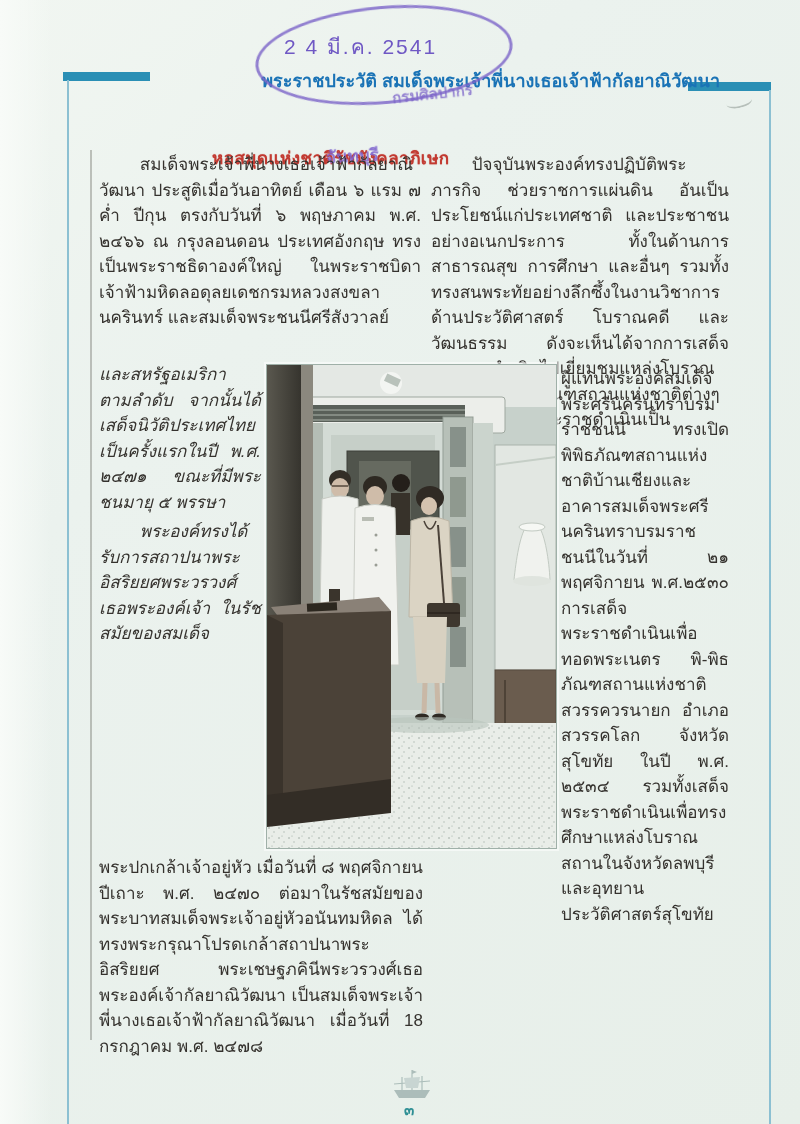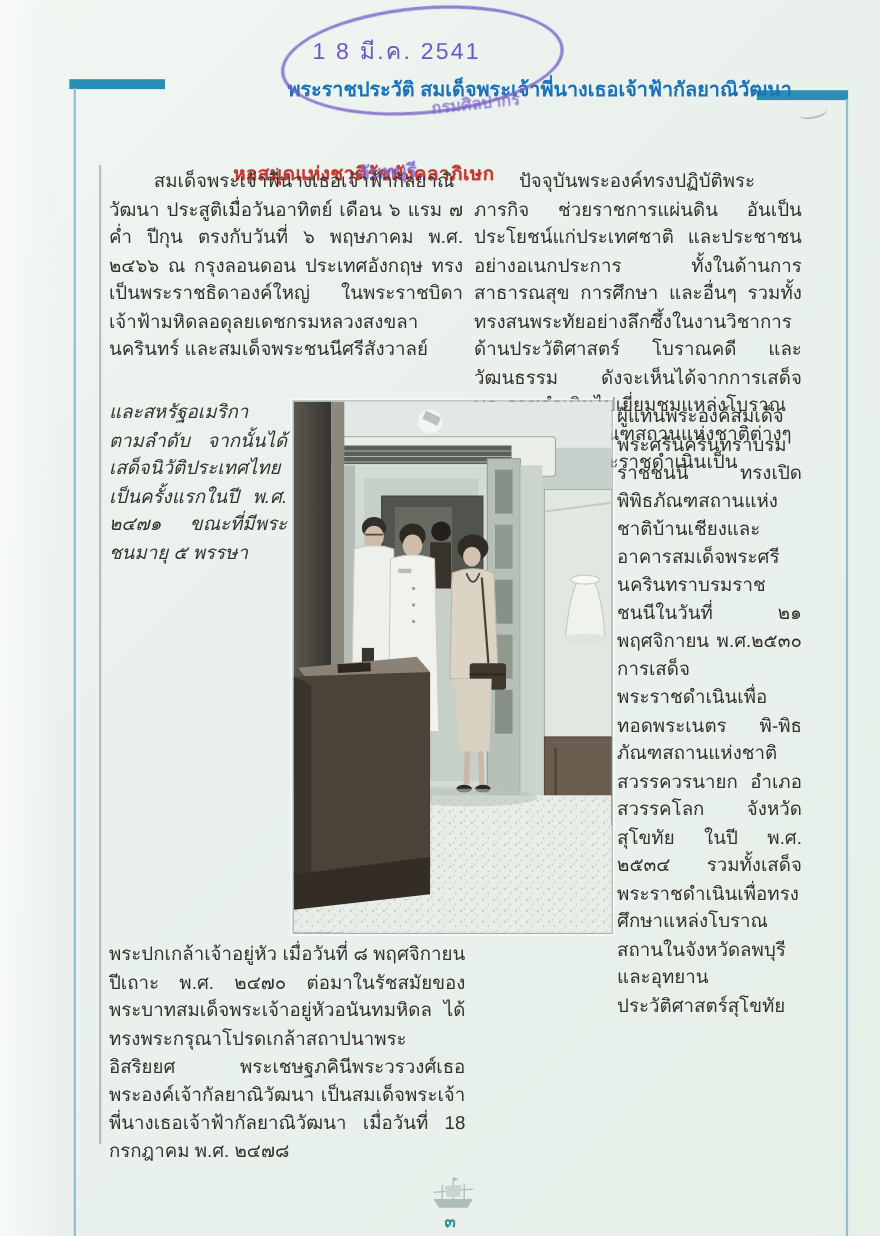--- a/index.html
+++ b/index.html
@@ -62,34 +62,35 @@
   <div class="scan-line"></div>
 
   <div class="accent-bar left"></div>
   <div class="accent-bar right"></div>
   <div class="edge-line left"></div>
   <div class="edge-line right"></div>
 
   <div class="page-title">พระราชประวัติ สมเด็จพระเจ้าพี่นางเธอเจ้าฟ้ากัลยาณิวัฒนา</div>
 
   <div class="stamp-oval"></div>
-  <div class="stamp-date">1 8  มี.ค. 2541</div>
+  <div class="stamp-date">2 4  มี.ค. 2541</div>
   <div class="stamp-agency">กรมศิลปากร</div>
 
   <div class="stamp-library">หอสมุดแห่งชาติรัชมังคลาภิเษก</div>
 
   <div class="stamp-province">จันทบุรี</div>
 
   <div class="pencil-mark"></div>
 
   <div class="tblock lt-top">
     <p class="ind">สมเด็จพระเจ้าพี่นางเธอเจ้าฟ้ากัลยาณิวัฒนา ประสูติเมื่อวันอาทิตย์ เดือน ๖ แรม ๗ ค่ำ ปีกุน ตรงกับวันที่ ๖ พฤษภาคม พ.ศ. ๒๔๖๖ ณ กรุงลอนดอน ประเทศอังกฤษ ทรงเป็นพระราชธิดาองค์ใหญ่ ในพระราชบิดาเจ้าฟ้ามหิดลอดุลยเดชกรมหลวงสงขลานครินทร์ และสมเด็จพระชนนีศรีสังวาลย์</p>
   </div>
   <div class="tblock lt-narrow">
     <p>และสหรัฐอเมริกา ตามลำดับ จากนั้นได้เสด็จนิวัติประเทศไทยเป็นครั้งแรกในปี พ.ศ. ๒๔๗๑ ขณะที่มีพระชนมายุ ๕ พรรษา</p>
+    <p class="ind">พระองค์ทรงได้รับการสถาปนาพระอิสริยยศพระวรวงศ์เธอพระองค์เจ้า ในรัชสมัยของสมเด็จ</p>
   </div>
   <div class="tblock lt-bottom">
     <p>พระปกเกล้าเจ้าอยู่หัว เมื่อวันที่ ๘ พฤศจิกายน ปีเถาะ พ.ศ. ๒๔๗๐ ต่อมาในรัชสมัยของพระบาทสมเด็จพระเจ้าอยู่หัวอนันทมหิดล ได้ทรงพระกรุณาโปรดเกล้าสถาปนาพระอิสริยยศ พระเชษฐภคินีพระวรวงศ์เธอพระองค์เจ้ากัลยาณิวัฒนา เป็นสมเด็จพระเจ้าพี่นางเธอเจ้าฟ้ากัลยาณิวัฒนา เมื่อวันที่ 18 กรกฎาคม พ.ศ. ๒๔๗๘</p>
   </div>
 
   <div class="tblock rt-top">
     <p class="ind">ปัจจุบันพระองค์ทรงปฏิบัติพระภารกิจ ช่วยราชการแผ่นดิน อันเป็นประโยชน์แก่ประเทศชาติ และประชาชนอย่างอเนกประการ ทั้งในด้านการสาธารณสุข การศึกษา และอื่นๆ รวมทั้งทรงสนพระทัยอย่างลึกซึ้งในงานวิชาการ ด้านประวัติศาสตร์ โบราณคดี และวัฒนธรรม ดังจะเห็นได้จากการเสด็จพระราชดำเนินไปเยี่ยมชมแหล่งโบราณสถานและพิพิธภัณฑสถานแห่งชาติต่างๆ อาทิ การเสด็จพระราชดำเนินเป็น</p>
   </div>
   <div class="tblock rt-narrow">
     <p>ผู้แทนพระองค์สมเด็จพระศรีนครินทราบรมราชชนนี ทรงเปิดพิพิธภัณฑสถานแห่งชาติบ้านเชียงและอาคารสมเด็จพระศรีนครินทราบรมราชชนนีในวันที่ ๒๑ พฤศจิกายน พ.ศ.๒๕๓๐ การเสด็จพระราชดำเนินเพื่อทอดพระเนตร พิ-พิธภัณฑสถานแห่งชาติสวรรควรนายก อำเภอสวรรคโลก จังหวัดสุโขทัย ในปี พ.ศ. ๒๕๓๔ รวมทั้งเสด็จพระราชดำเนินเพื่อทรงศึกษาแหล่งโบราณสถานในจังหวัดลพบุรีและอุทยานประวัติศาสตร์สุโขทัย</p>

